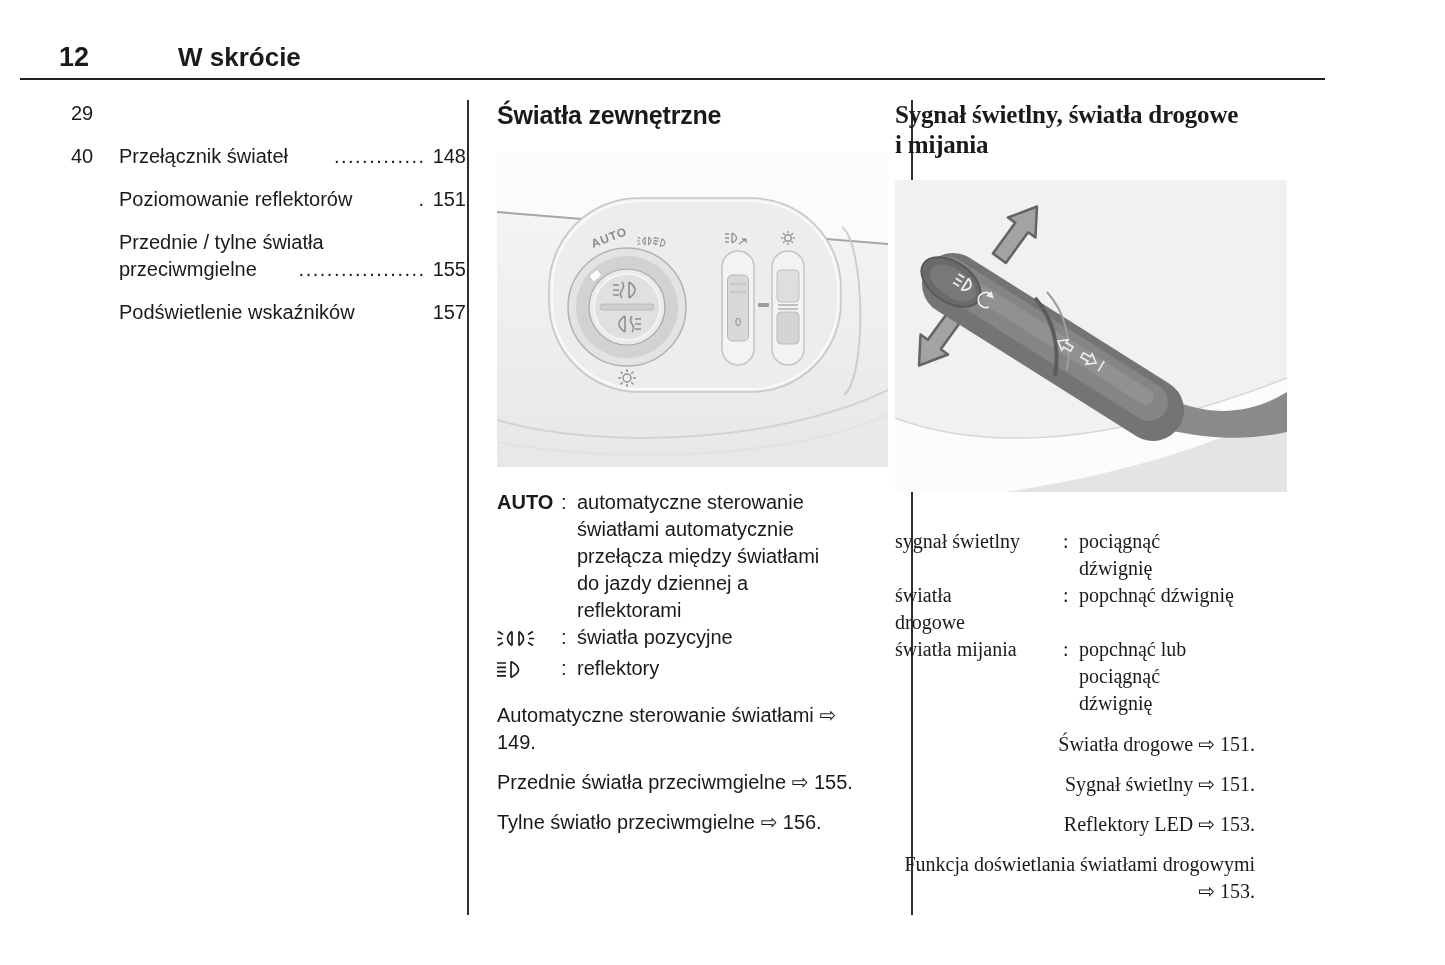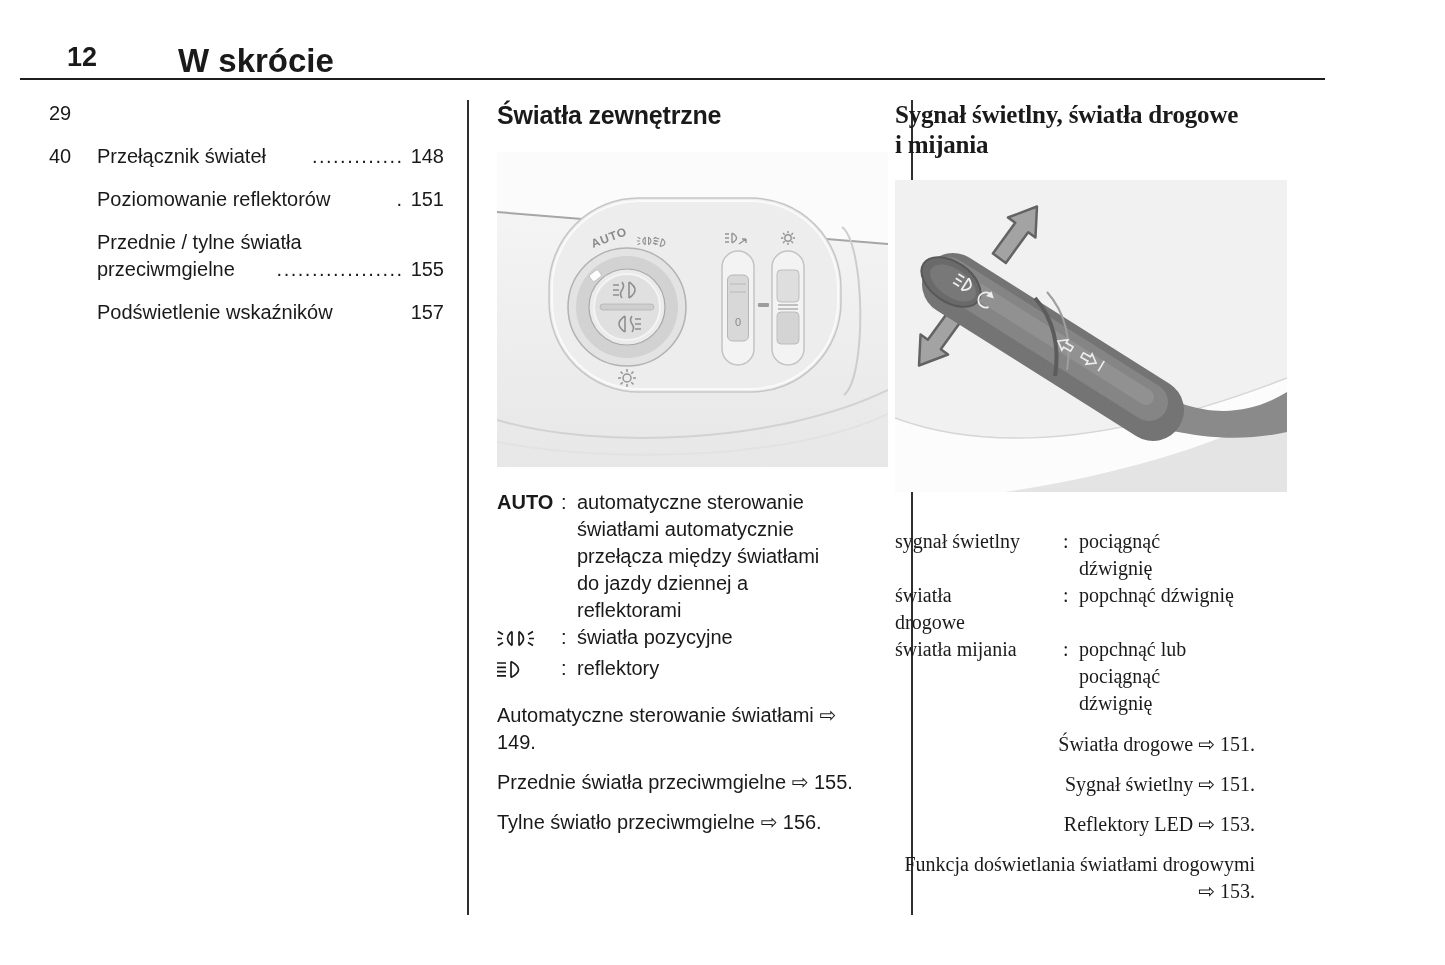--- a/index.html
+++ b/index.html
@@ -1,29 +1,29 @@
 <!DOCTYPE html>
 <html><head>
 <meta charset="utf-8">
 <style>
   html,body{margin:0;padding:0;background:#ffffff;}
   .page{position:relative;width:1445px;height:965px;background:#fff;overflow:hidden;
         font-family:"Liberation Sans","DejaVu Sans",sans-serif;color:#1a1a1a;}
 
   
-  .hdr-num{position:absolute;left:67px;top:42px;font-size:27px;font-weight:bold;}
-  .hdr-title{position:absolute;left:178px;top:42px;font-size:33px;font-weight:bold;}
+  .hdr-num{position:absolute;left:59px;top:42px;font-size:27px;font-weight:bold;}
+  .hdr-title{position:absolute;left:178px;top:42px;font-size:26px;font-weight:bold;}
   .hdr-rule{position:absolute;left:20px;top:78px;width:1305px;height:2px;background:#1e1e1e;}
 
   
   .divider{position:absolute;top:100px;height:815px;width:2px;background:#2e2e2e;}
   .d1{left:467px}.d2{left:911px}
 
   .col{position:absolute;top:100px;font-size:20px;line-height:27px;}
-  .col-left{left:49px;width:395px;}
+  .col-left{left:71px;width:395px;}
   .col-mid{left:497px;width:391px;}
   .col-right{left:895px;width:392px;font-family:Liberation Serif, serif;}
 
   
   .toc-row{display:flex;margin-bottom:16px;}
   .toc-num{width:48px;flex:none;}
   .toc-body{flex:1;min-width:0;}
   .toc-line{display:flex;min-width:0;}
   .toc-label{white-space:nowrap;flex:none;}
   .toc-dots{flex:1;min-width:0;overflow:hidden;white-space:nowrap;text-align:right;

